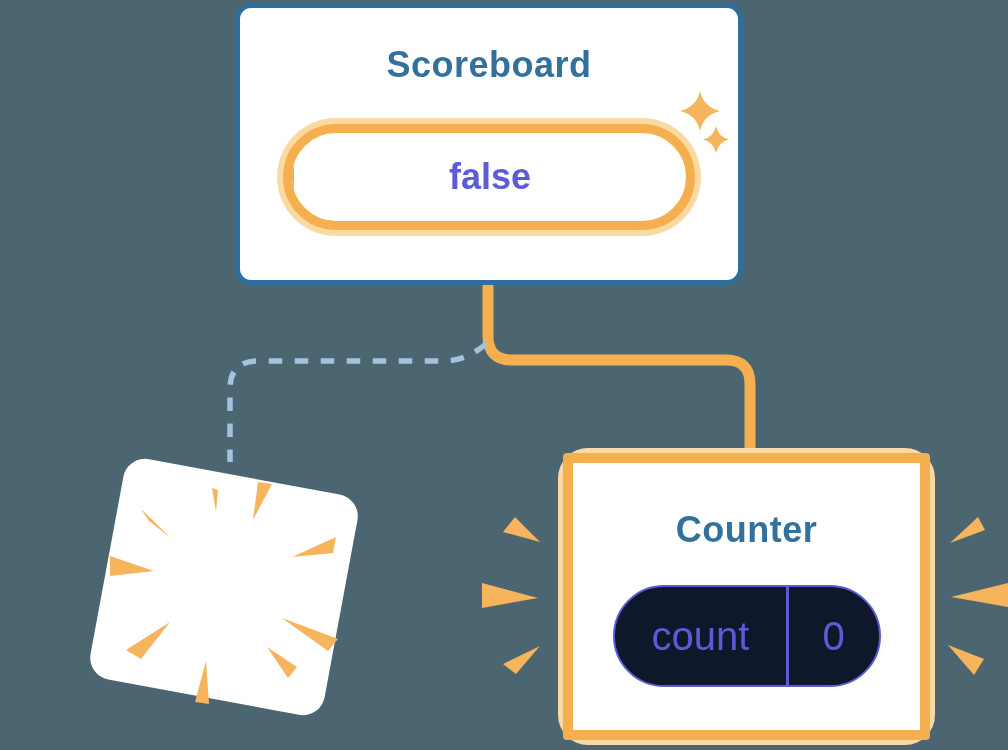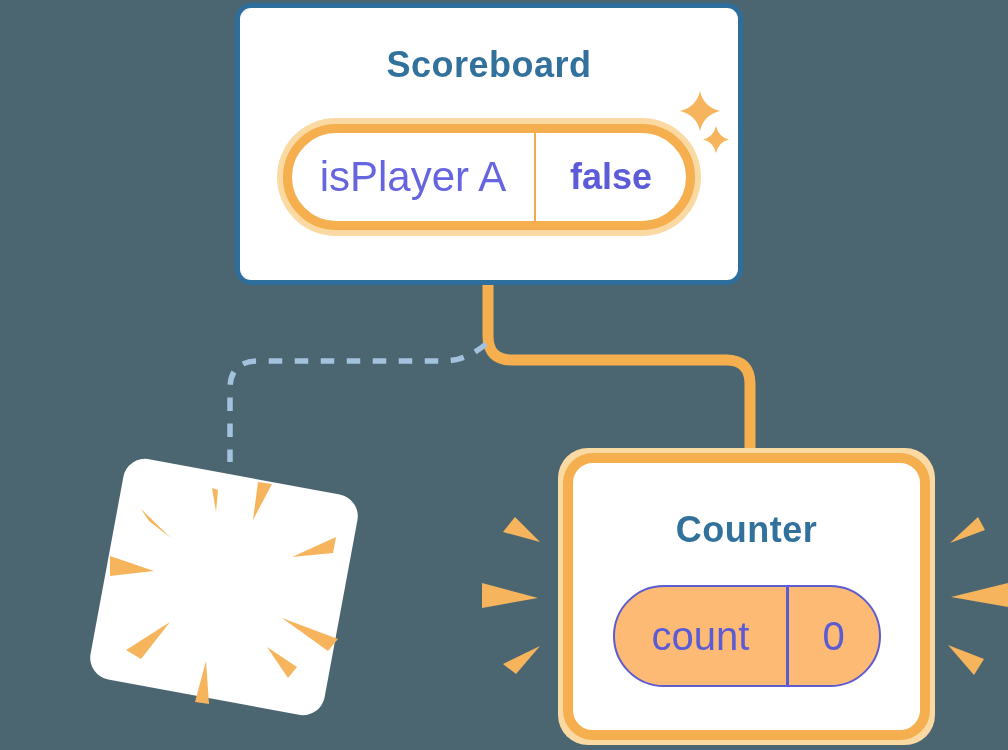--- a/index.html
+++ b/index.html
@@ -69,36 +69,36 @@
     box-sizing: border-box;
     background: #FBD9A3;
     border-radius: 30px;
     padding: 5px;
   }
   .counter-inner {
     box-sizing: border-box;
     width: 100%; height: 100%;
     background: #ffffff;
     border: 10px solid #F5AF4F;
-    border-radius: 30px;
+    border-radius: 4px;
   }
   .counter-title {
     margin-top: 46px;
     text-align: center;
     font-size: 36px;
     font-weight: 600;
     line-height: 42px;
     color: #31719C;
     letter-spacing: 0.5px;
   }
   .counter-pill {
     box-sizing: border-box;
     margin: 34px auto 0;
     width: 268px; height: 102px;
-    background: #fdba74;
+    background: #0f172a;
     border: 2.5px solid #5B5BD3;
     border-radius: 52px;
     display: flex;
     align-items: stretch;
     overflow: hidden;
   }
   .counter-pill .pill-name { flex: 172; font-size: 40px; font-weight: 400; color: #5B5BD6; }
   .counter-pill .pill-value { flex: 90; font-size: 40px; font-weight: 400; color: #5B5BD6; }
   .pill-divider-purple { width: 2.5px; background: #5B5BD3; }
 </style>
@@ -136,21 +136,20 @@
       <polygon points="950,543 978,517 985,530"></polygon>
       <polygon points="951,597 1008,583 1008,607"></polygon>
       <polygon points="948,645 984,659 974,675"></polygon>
     </g>
   </svg>
 
   <div class="scoreboard-card">
     <div class="card-title">Scoreboard</div>
 
     <div class="state-pill">
-      <div class="pill-cell pill-name">isPlayer A</div>
       <div class="pill-divider-orange"></div>
       <div class="pill-cell pill-value">false</div>
     </div>
 
     <svg class="sparkles" viewBox="0 0 60 72">
       <path d="M30,5 Q33.5,21 50,25 Q33.5,29 30,45 Q26.5,29 10,25 Q26.5,21 30,5 Z" fill="#F6B45C"></path>
       <path d="M46,40 Q48.5,51 59,53.5 Q48.5,56 46,67 Q43.5,56 33,53.5 Q43.5,51 46,40 Z" fill="#F6B45C"></path>
     </svg>
   </div>
 

